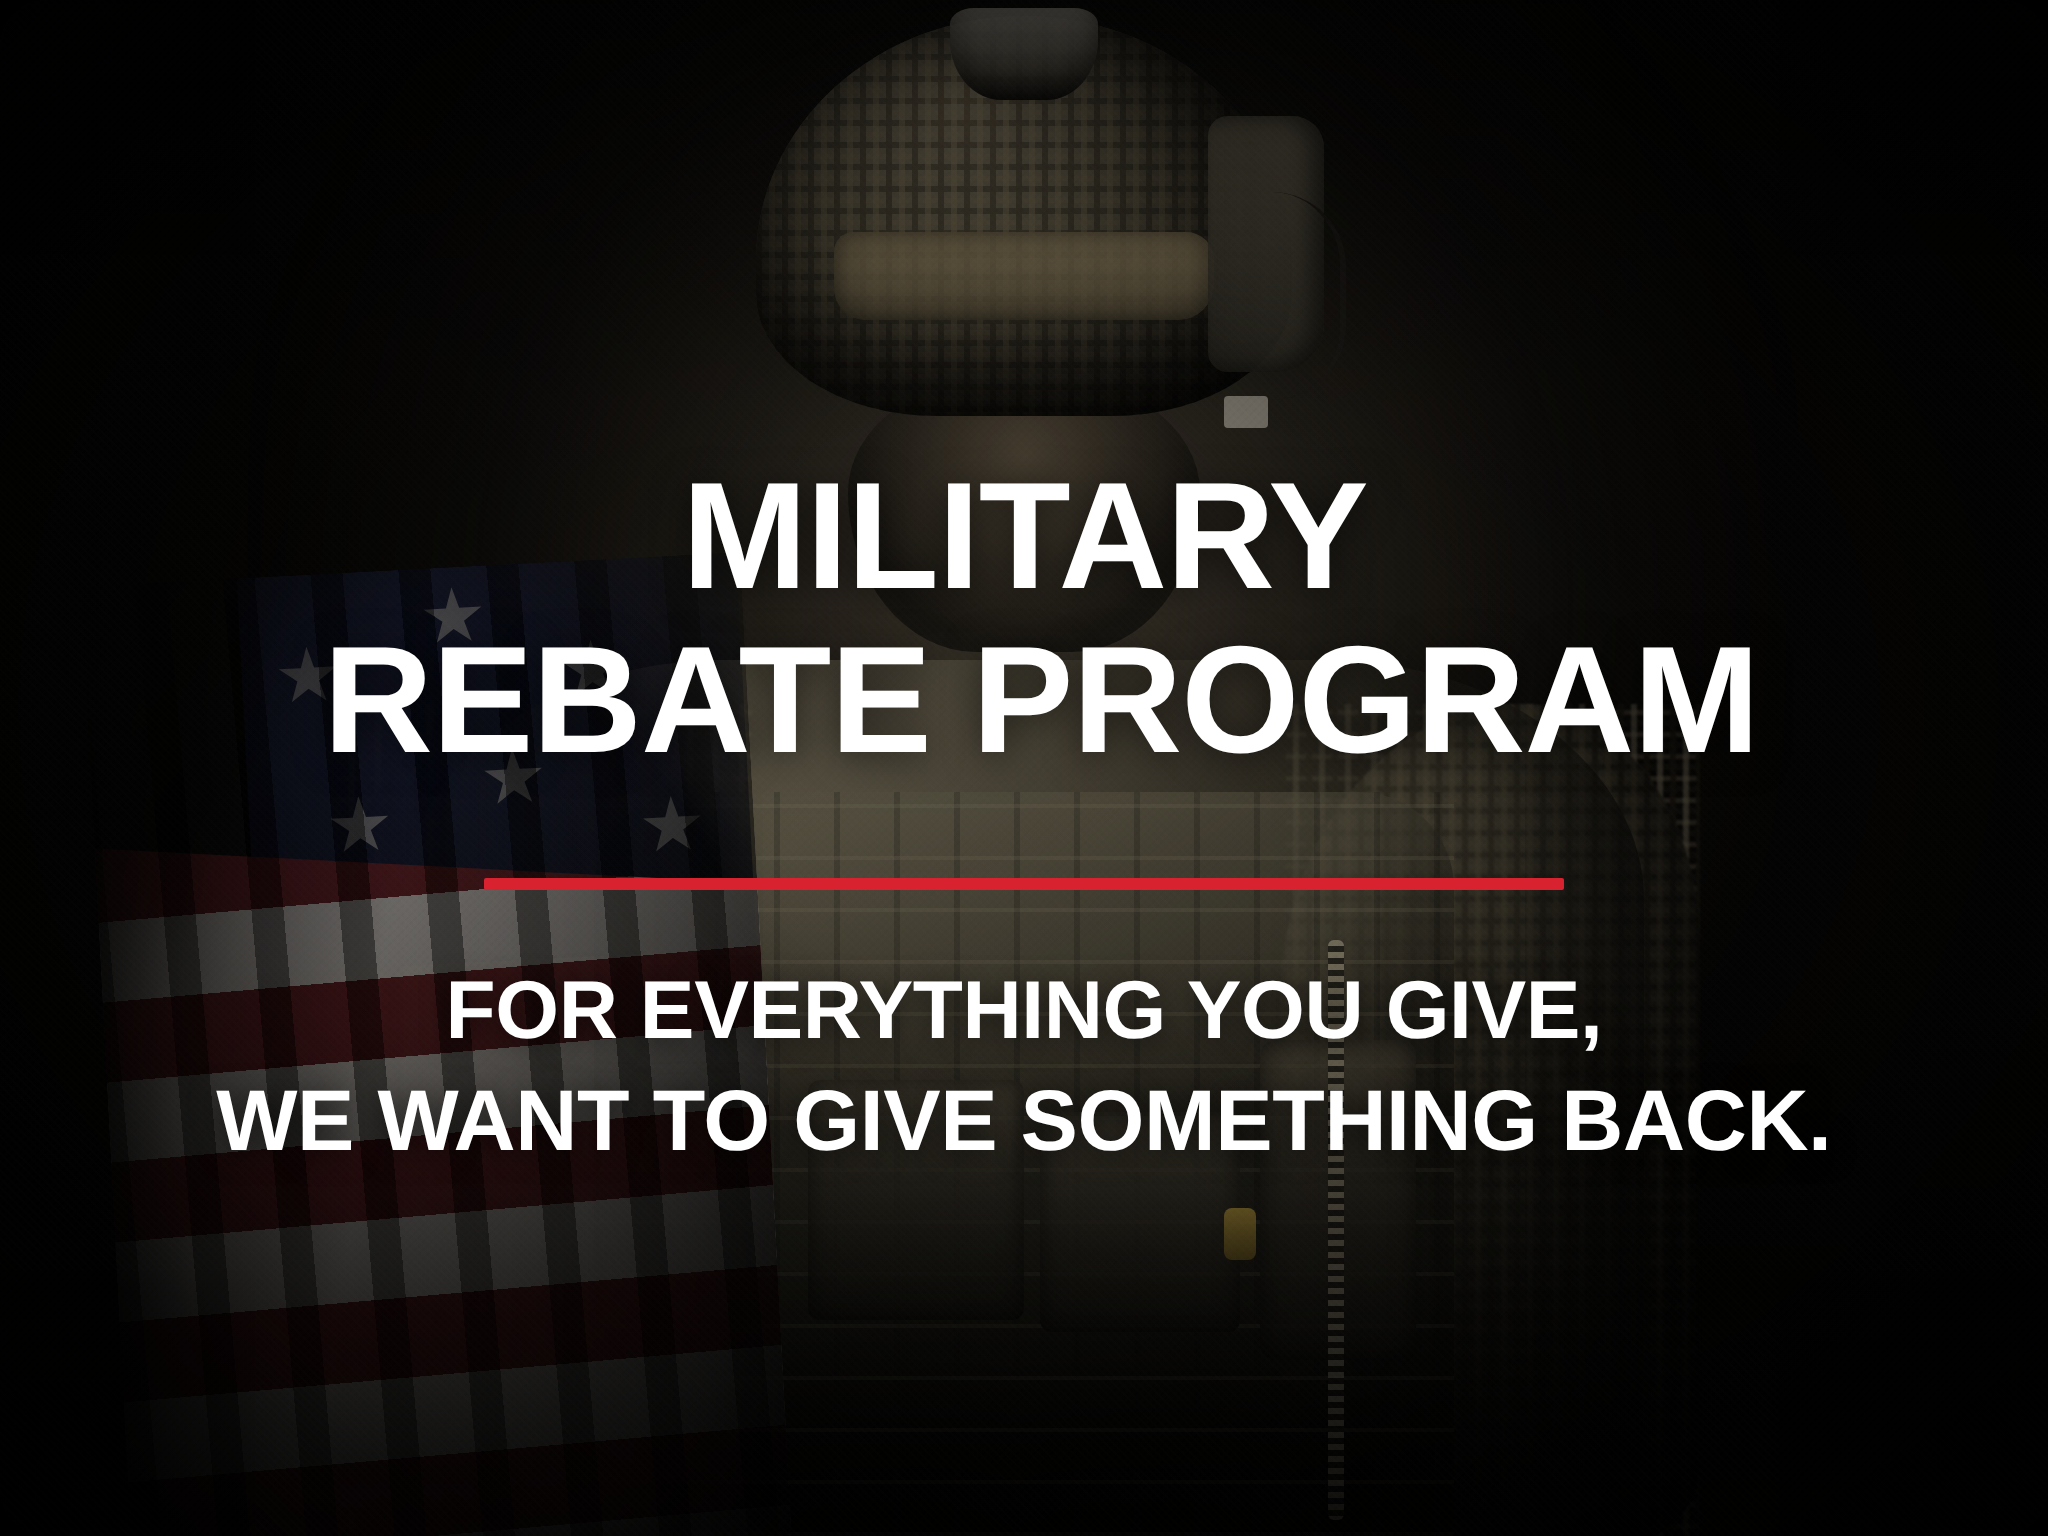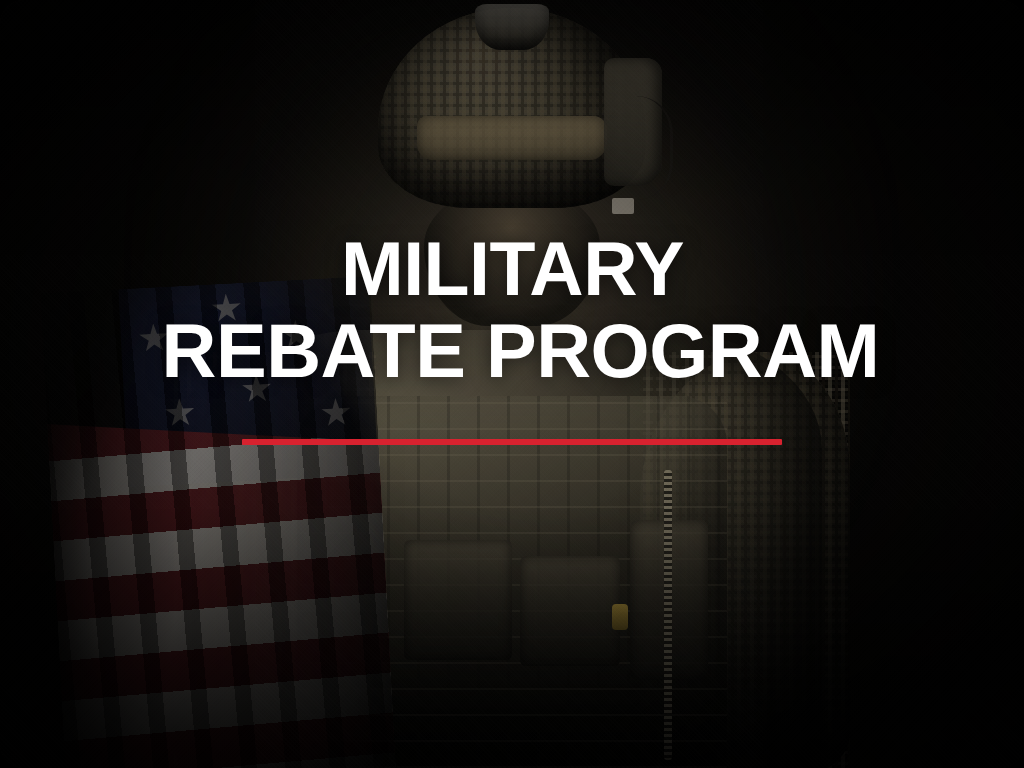--- a/index.html
+++ b/index.html
@@ -422,15 +422,19 @@
 
   <div class="content">
 
     <h1 class="headline">
       <span class="line1">MILITARY</span>
       <span class="line2">REBATE PROGRAM</span>
     </h1>
 
     <div class="rule"></div>
 
+    <h2 class="subhead">
+      <span class="sline">FOR EVERYTHING YOU GIVE,</span>
+      <span class="sline">WE WANT TO GIVE SOMETHING BACK.</span>
+    </h2>
   </div>
 
 </div>
 
 </body></html>

